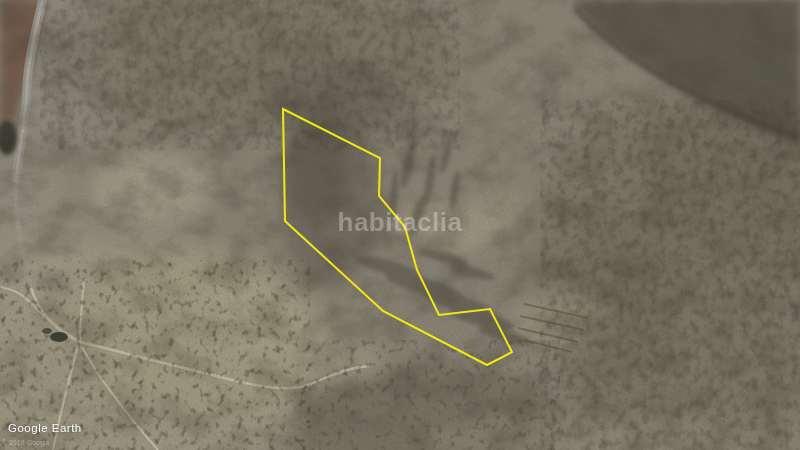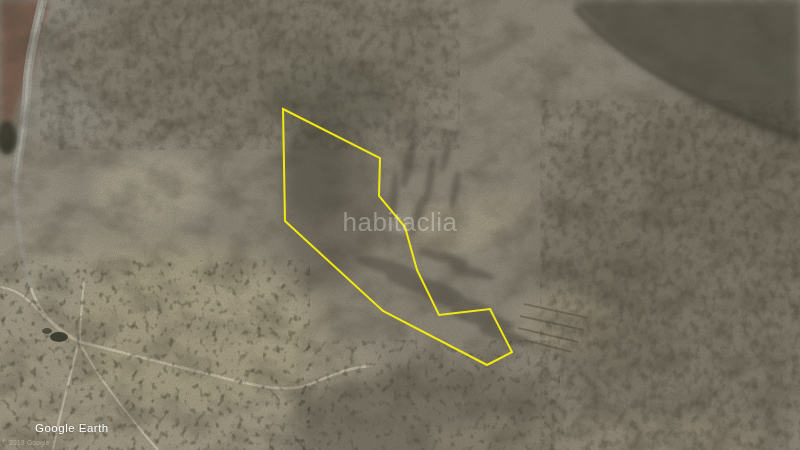--- a/index.html
+++ b/index.html
@@ -5,28 +5,27 @@
   html,body{margin:0;padding:0;background:#1b1b1b;}
   .viewport{
     position:relative;width:800px;height:450px;overflow:hidden;
     background:#8c8678;font-family:"Liberation Sans",sans-serif;
     cursor:default;
   }
   .terrain-svg{position:absolute;left:0;top:0;width:800px;height:450px;display:block;}
   .parcel-outline{fill:none;stroke:#f2e90e;stroke-width:2;stroke-linejoin:miter;}
   .watermark{
     position:absolute;left:400px;top:222px;transform:translate(-50%,-50%);
-    font-size:26px;font-weight:400;letter-spacing:.5px;
+    font-size:26px;font-weight:700;letter-spacing:.5px;
     color:rgba(255,255,255,.30);white-space:nowrap;user-select:none;
   }
   .ge-logo{
     position:absolute;left:8px;top:422px;font-size:11.5px;font-weight:400;
     color:#ffffff;letter-spacing:.5px;text-shadow:0 0 2px rgba(0,0,0,.35);
     white-space:nowrap;
-    margin-left:27px;
   }
   .copyright{
     position:absolute;left:2px;top:439px;font-size:6.5px;
     color:rgba(255,255,255,.38);letter-spacing:.3px;white-space:nowrap;
   }
 </style>
 </head>
 <body>
 
 <div class="viewport">

